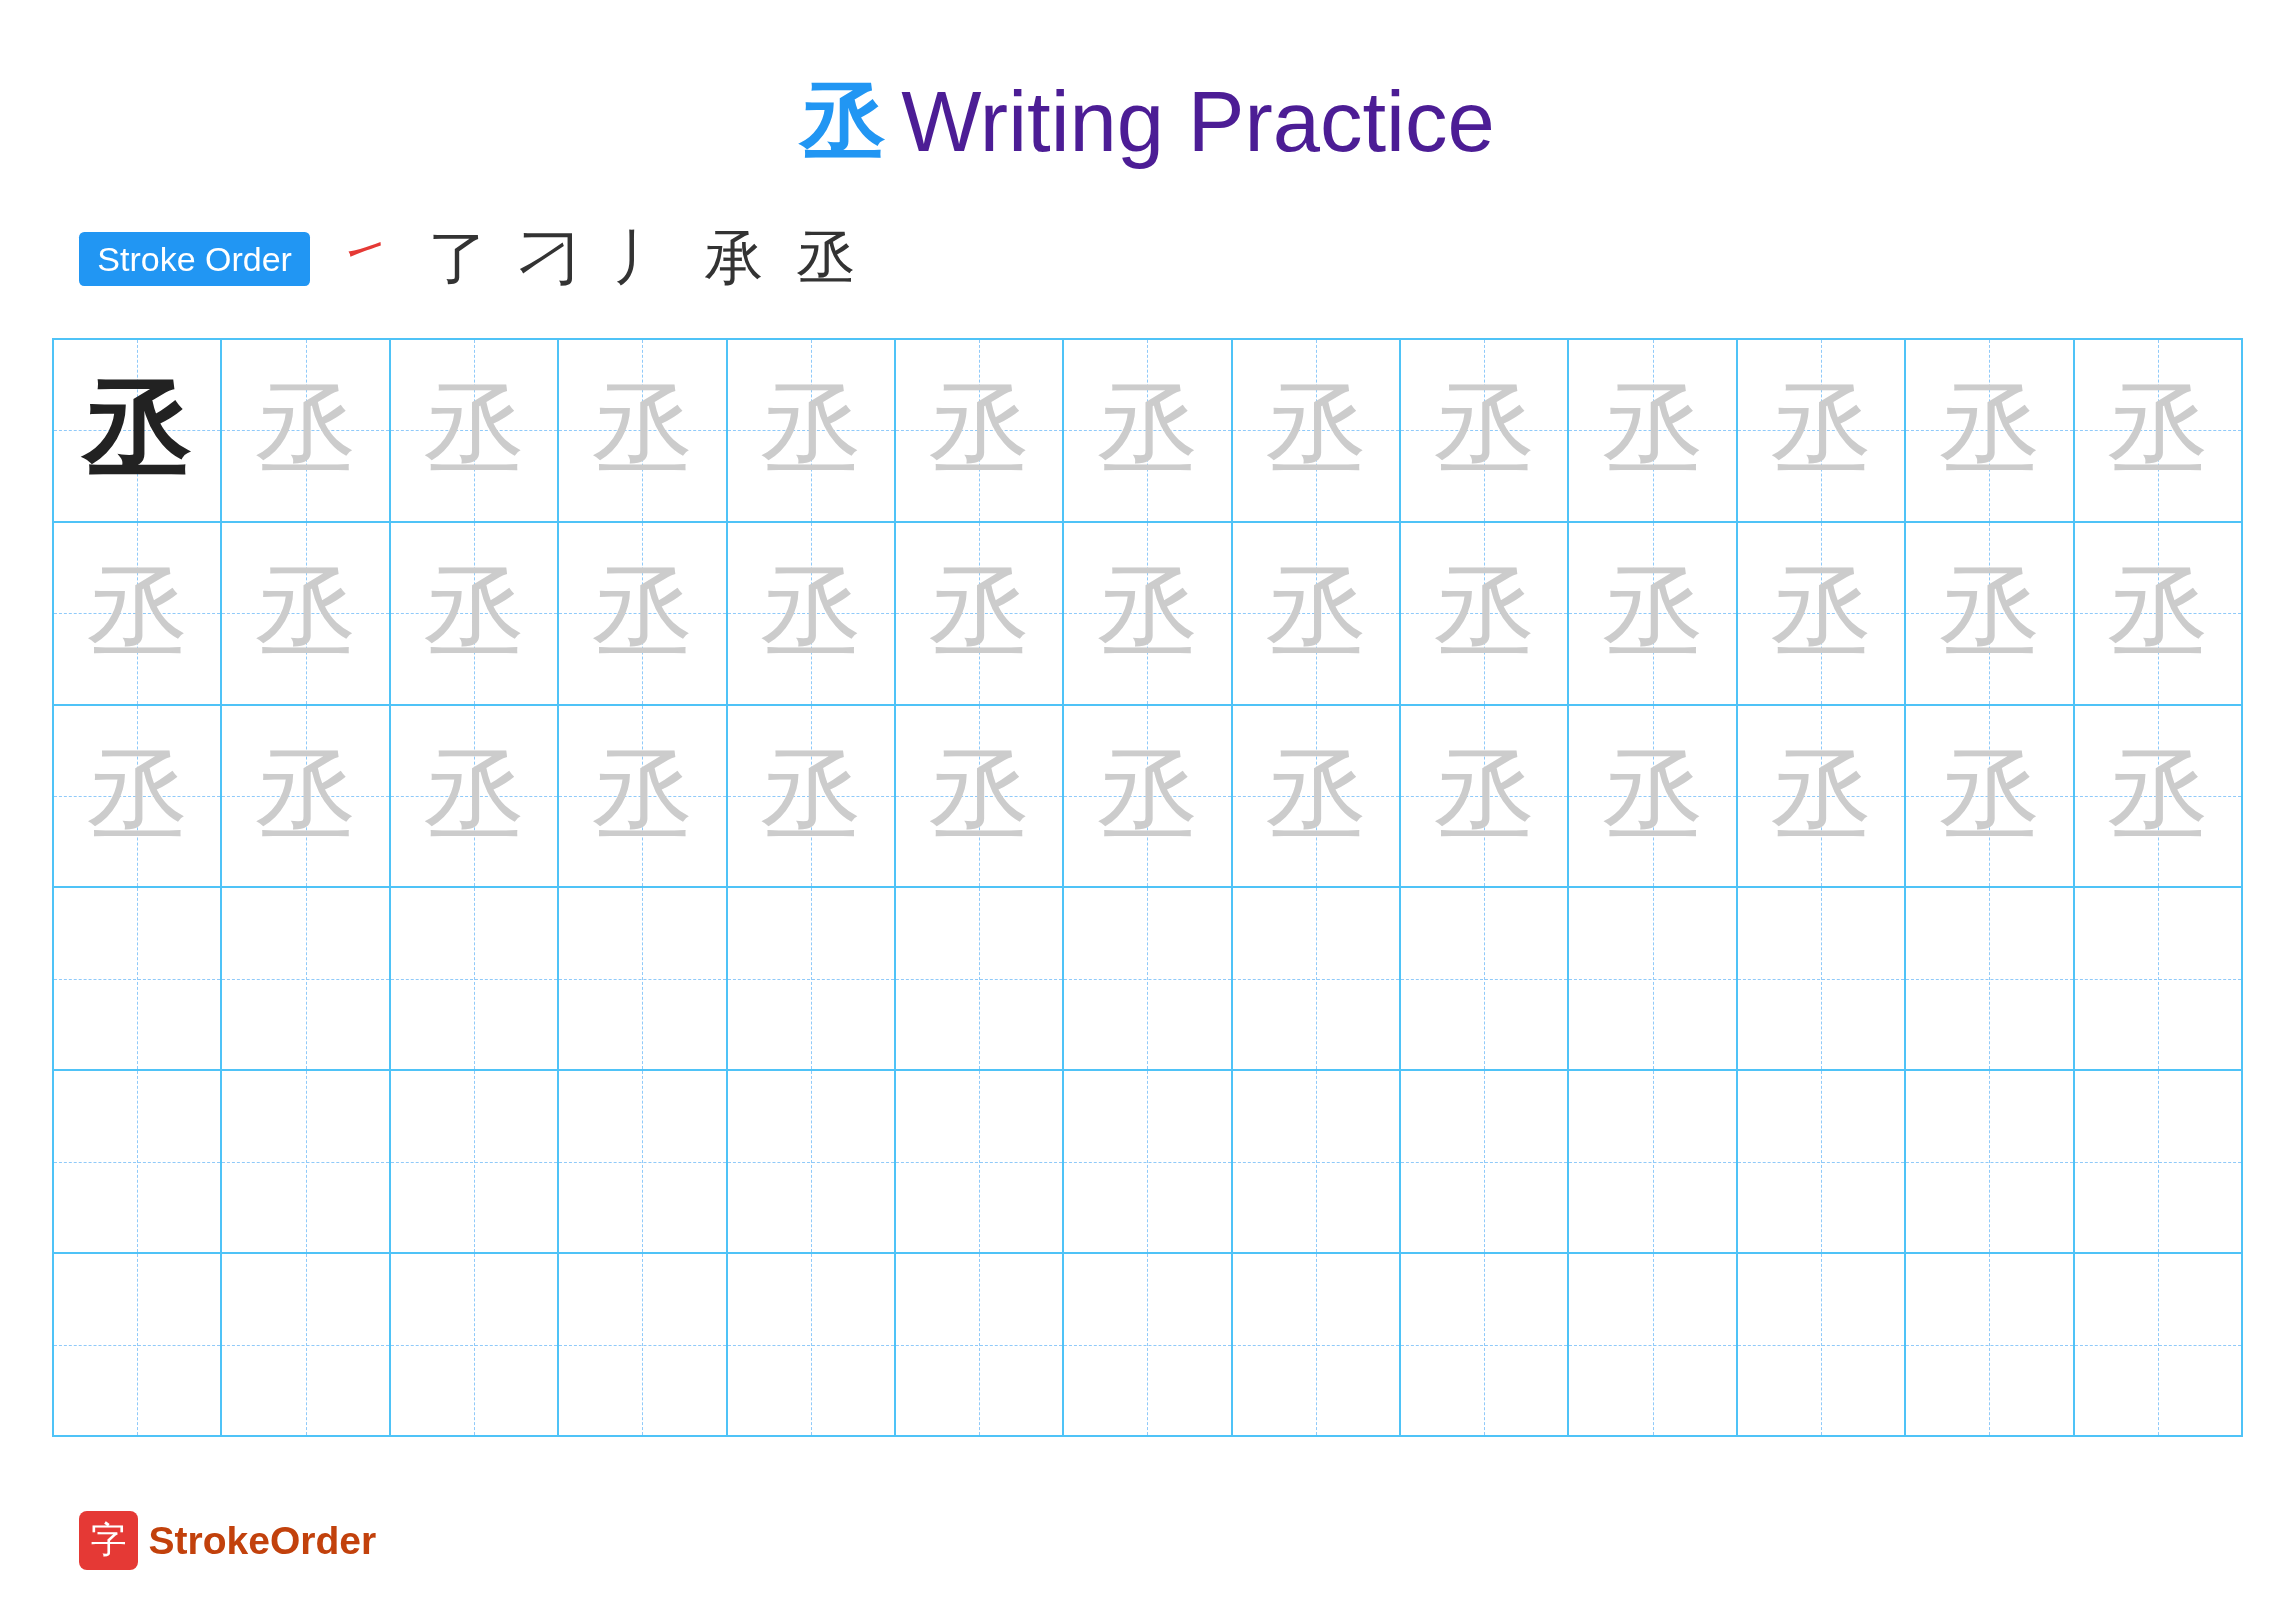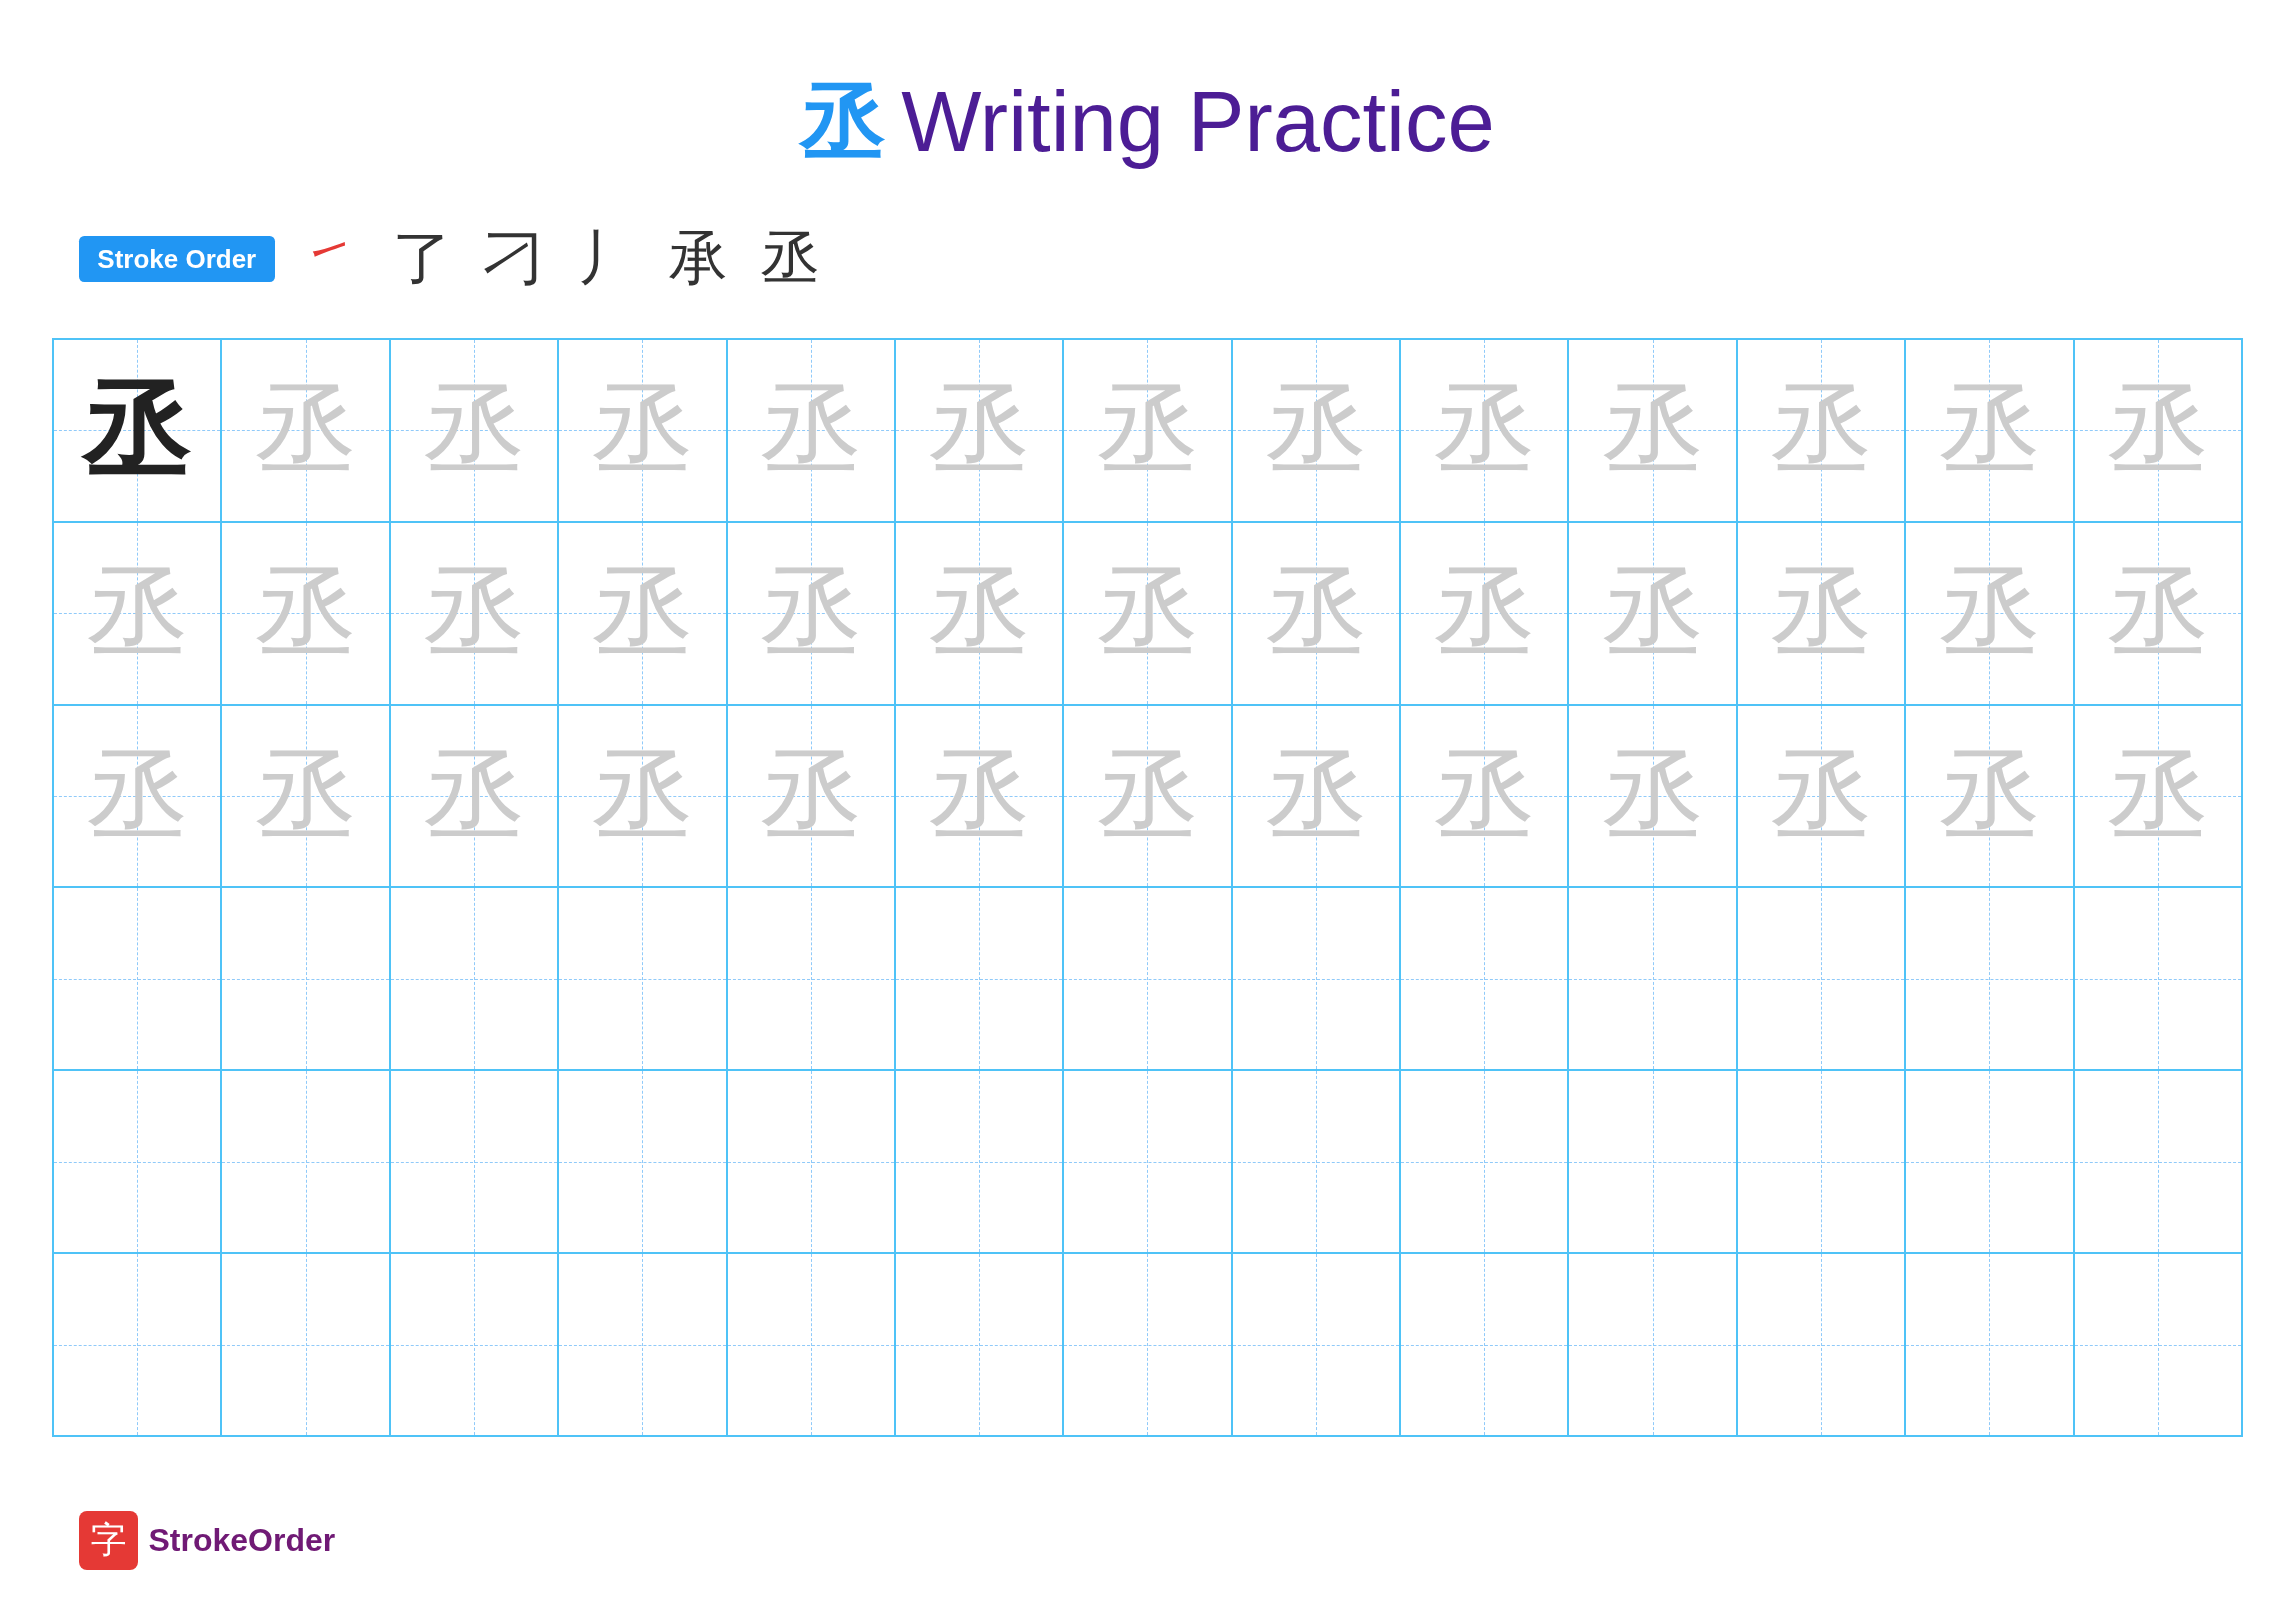--- a/index.html
+++ b/index.html
@@ -35,22 +35,22 @@
       display: flex;
       align-items: center;
       padding-left: 79px;
       margin-bottom: 39px;
       gap: 26px;
     }
 
     .stroke-order-badge {
       background: #2196F3;
       color: white;
-      font-size: 26px;
-      font-weight: bold;
+      font-size: 34px;
+      font-weight: normal;
       padding: 7.9px 18.3px;
       border-radius: 5.2px;
       white-space: nowrap;
     }
 
     .stroke-sequence {
       display: flex;
       align-items: center;
       gap: 33px;
     }
@@ -157,23 +157,23 @@
       border-radius: 7.9px;
       display: flex;
       align-items: center;
       justify-content: center;
       font-size: 36px;
       color: white;
       font-family: 'SimSun', serif;
     }
 
     .logo-text {
-      font-size: 32px;
+      font-size: 39px;
       font-weight: bold;
-      color: #701a75;
+      color: #c2410c;
     }
   </style>
 </head>
 <body>
 
 <div class="page-title">
   <span class="title-char">丞</span>
   <span class="title-text">Writing Practice</span>
 </div>
 

